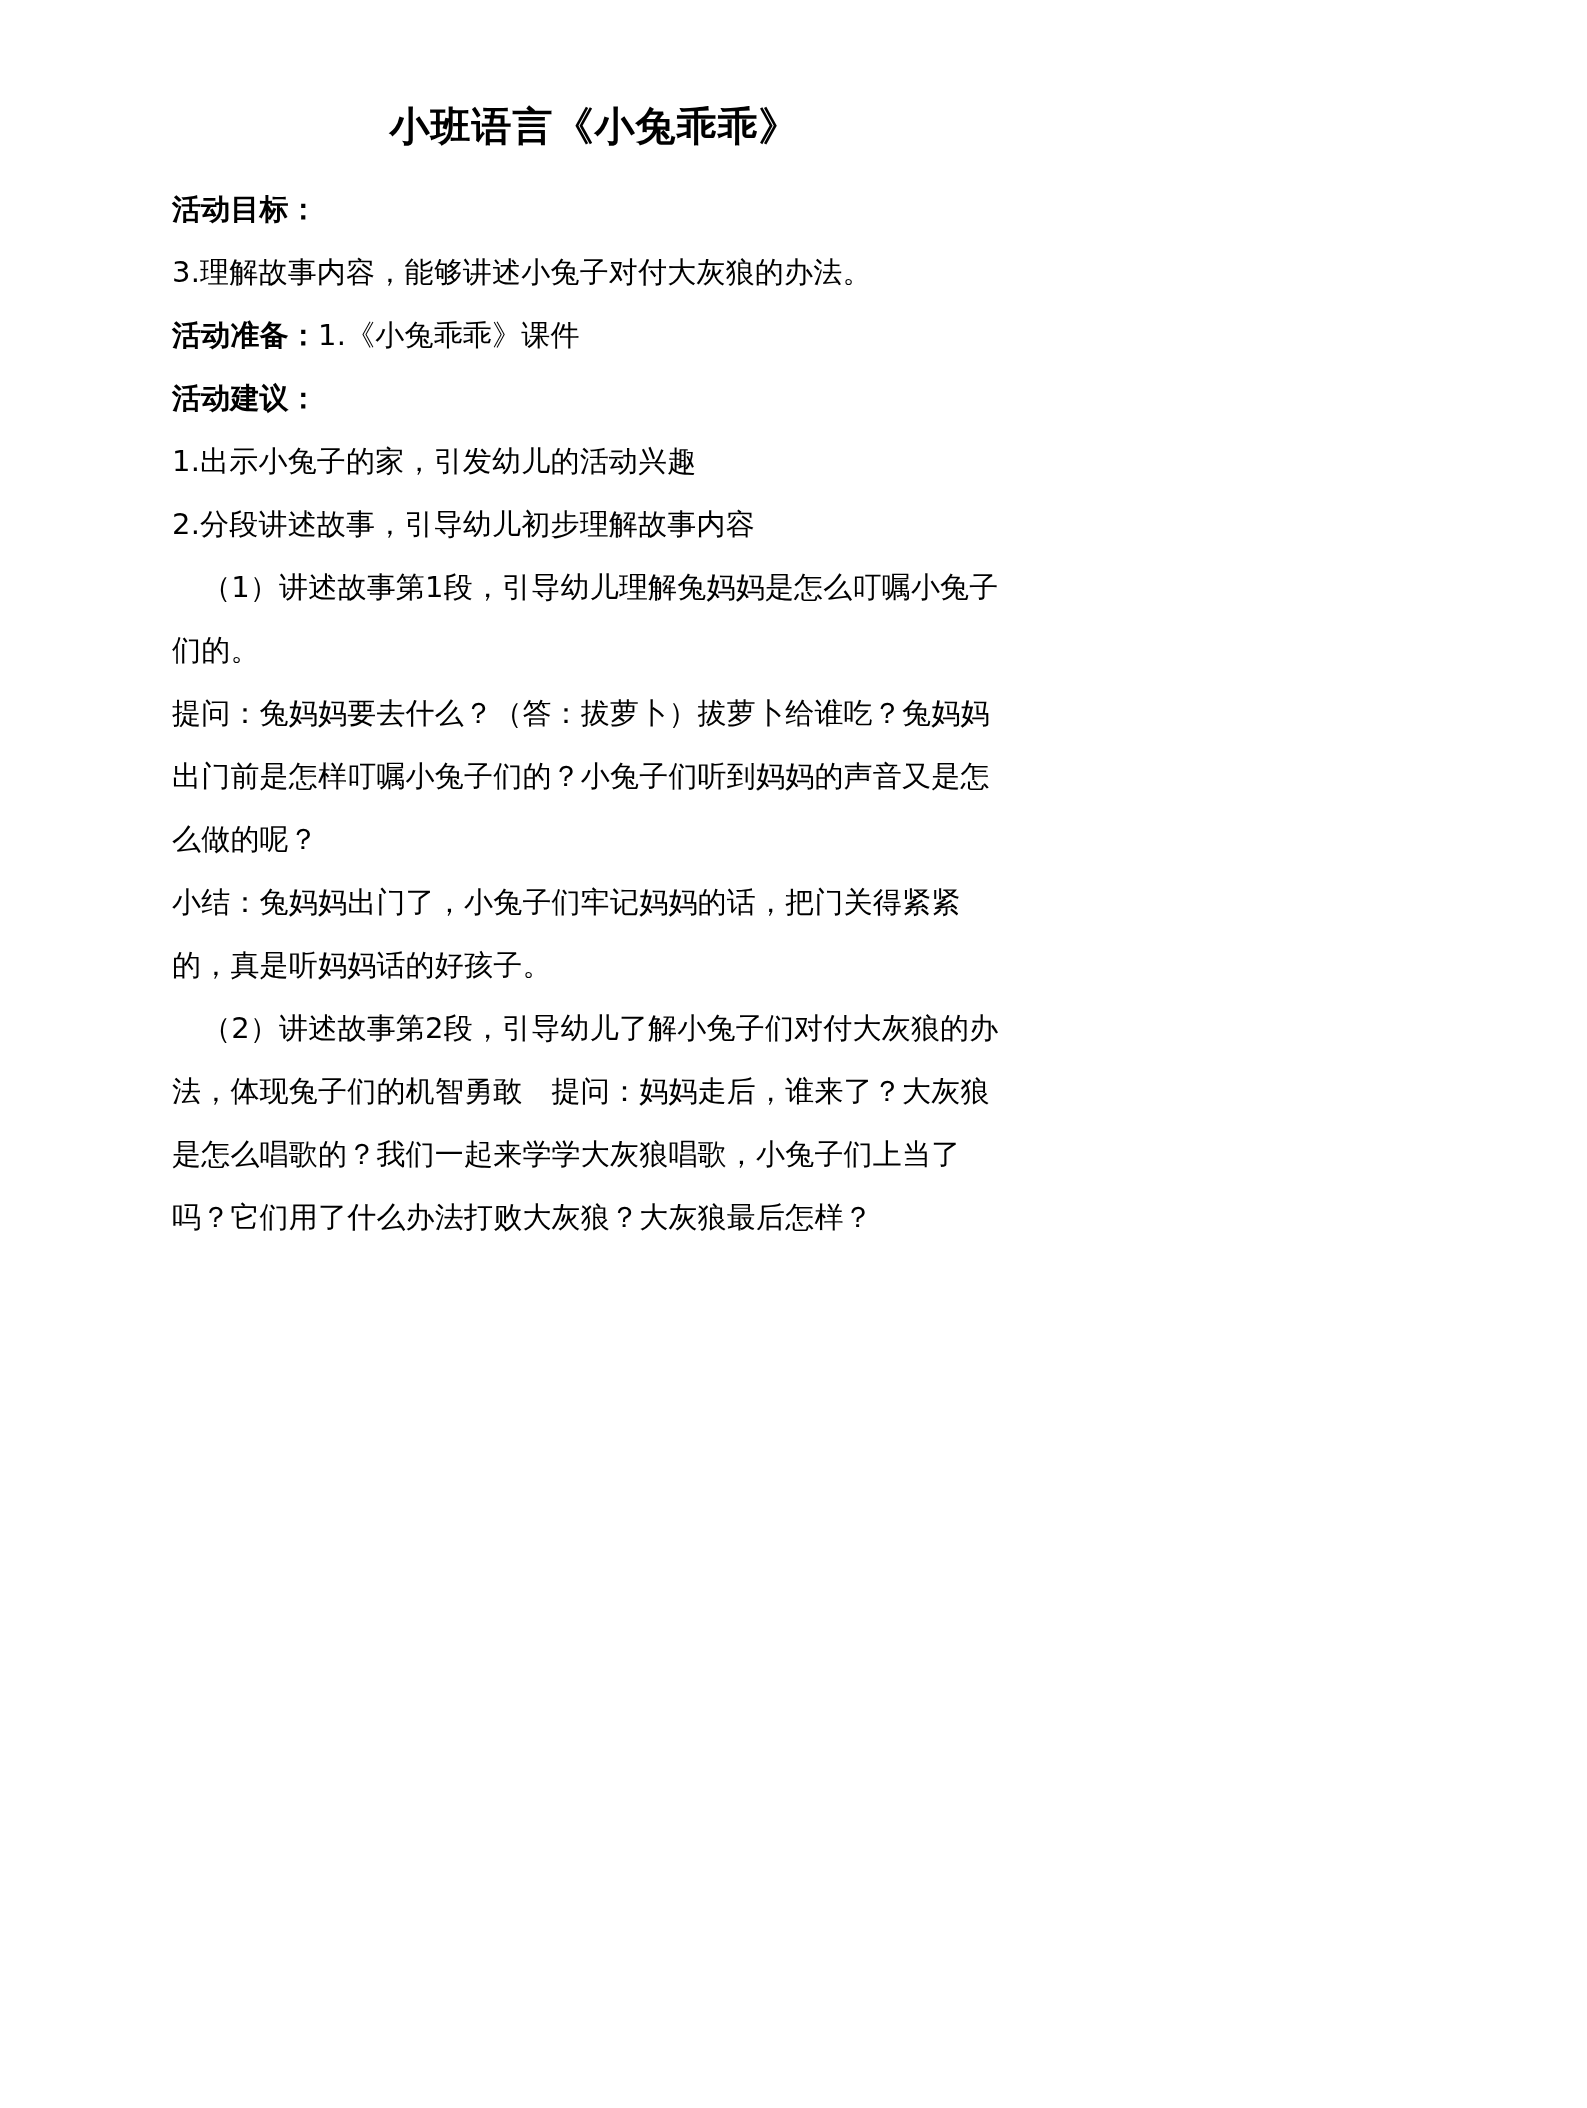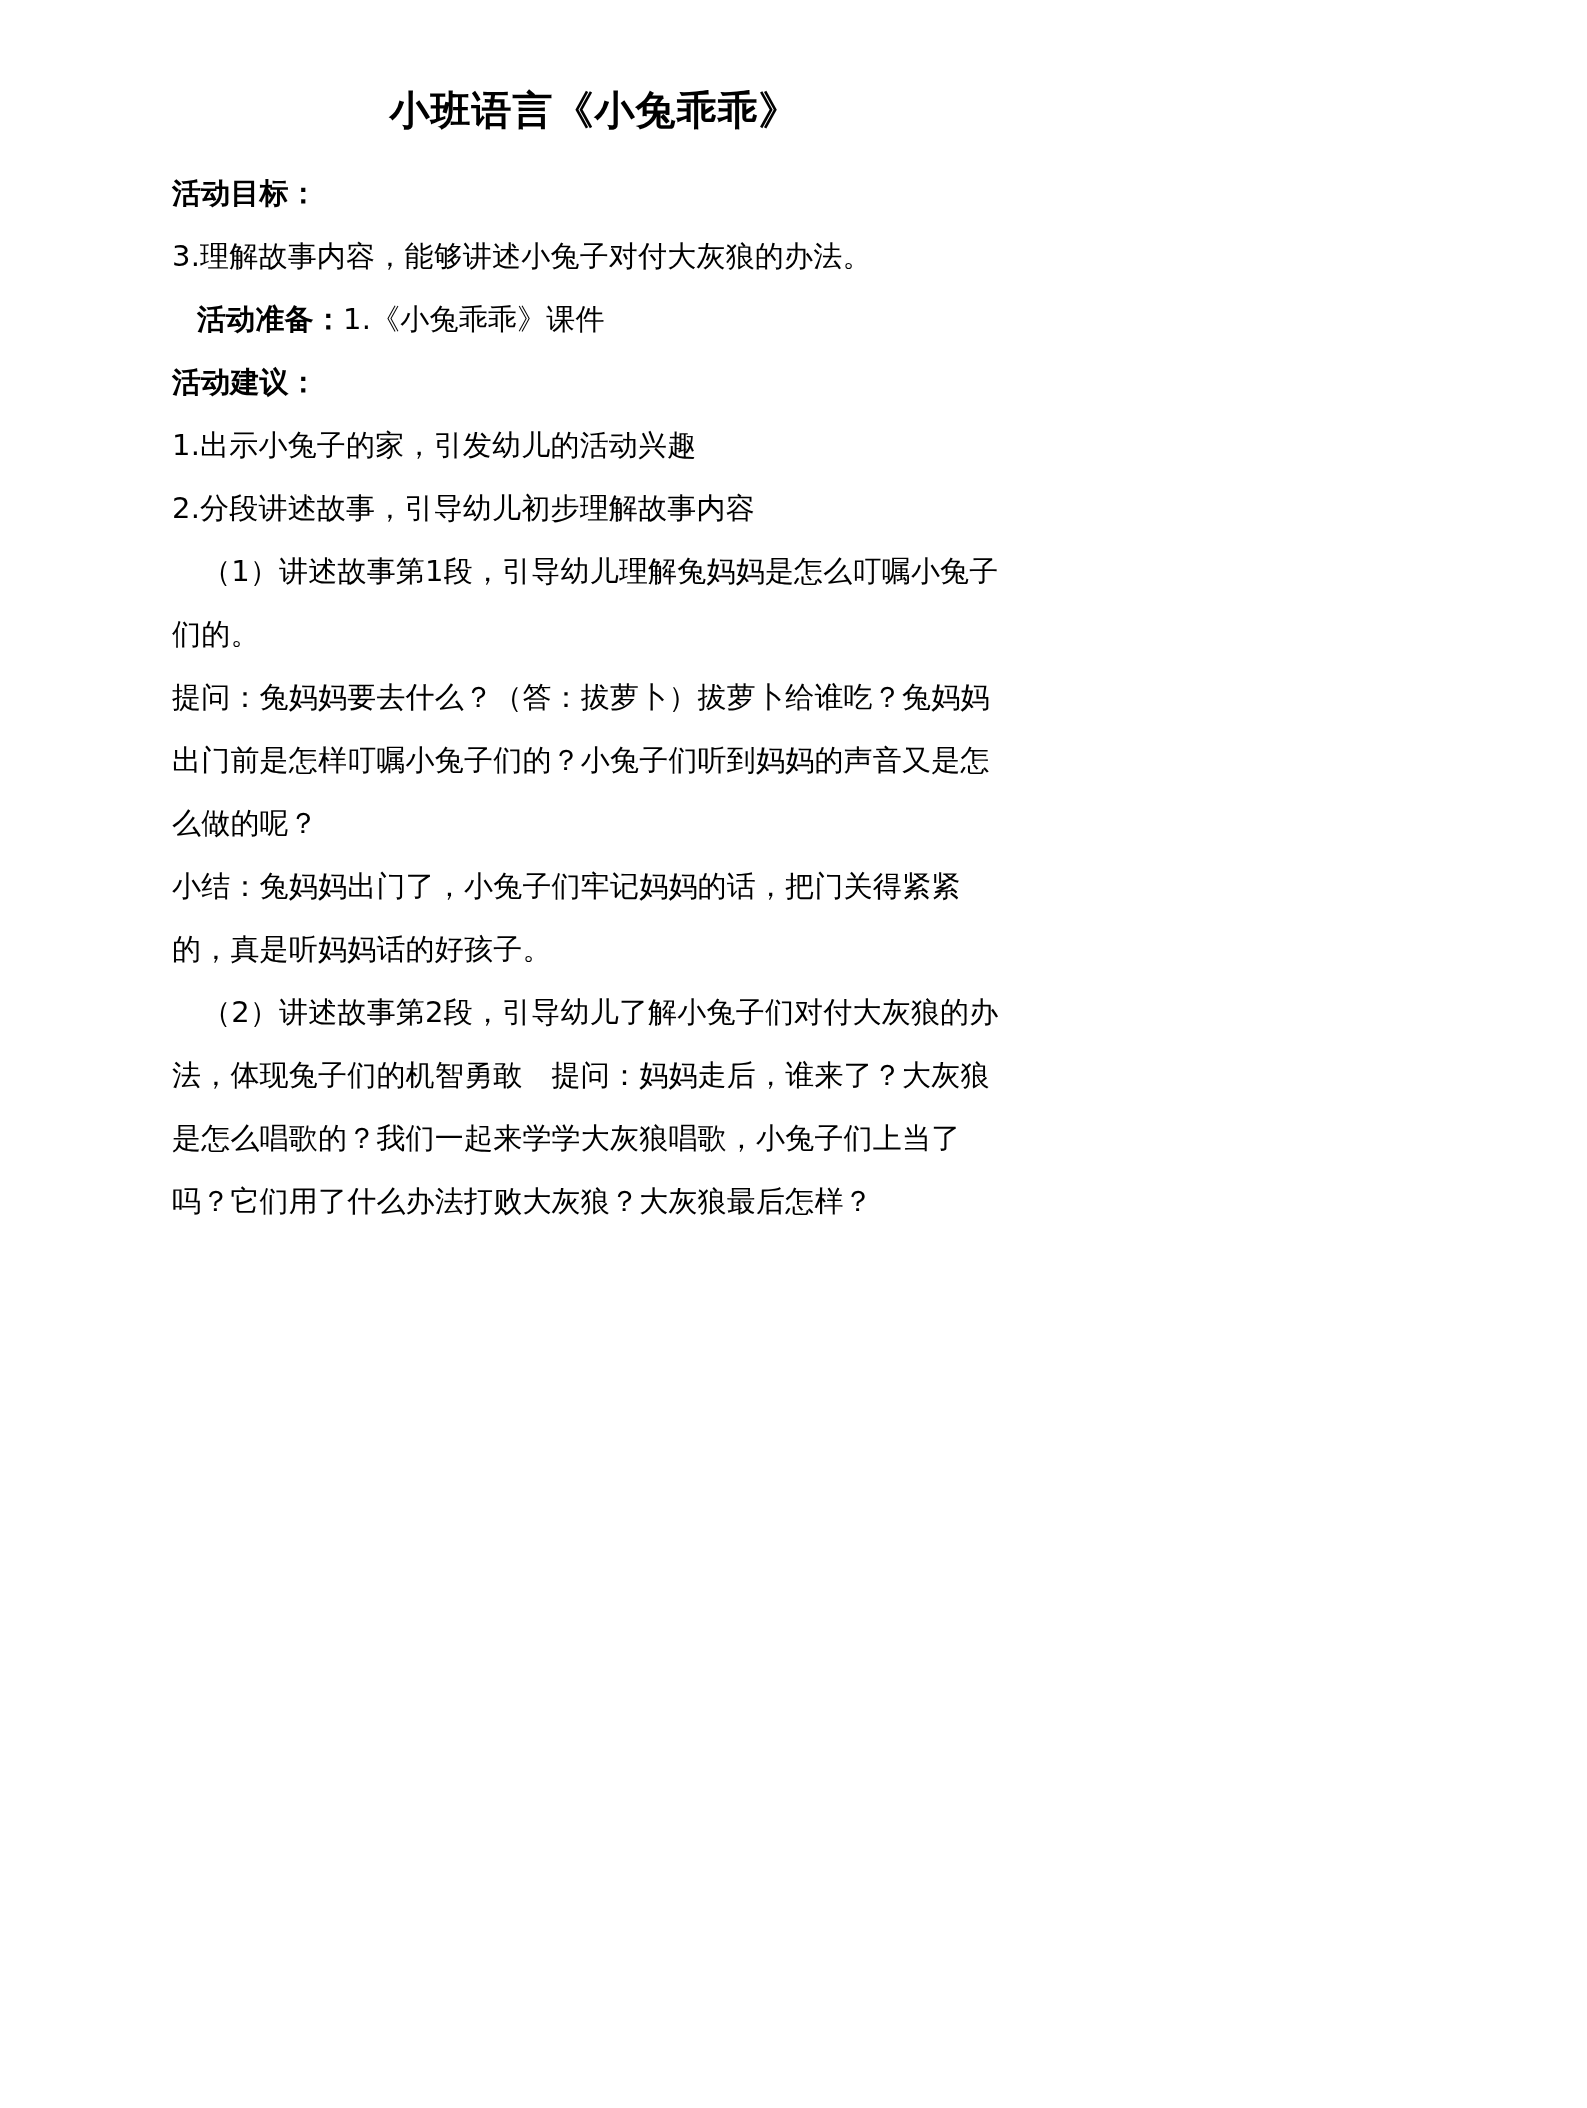--- a/index.html
+++ b/index.html
@@ -18,21 +18,21 @@
     position: relative;
     width: 1587px;
     height: 2108px;
     background: #ffffff;
     box-sizing: border-box;
     overflow: hidden;
   }
   .content {
     position: absolute;
     left: 172px;
-    top: 80px;
+    top: 96px;
     width: 845px;
   }
   .doc-title {
     font-family: "DejaVu Sans", "Liberation Sans", sans-serif;
     font-weight: bold;
     font-size: 40px;
     line-height: 1.5;
     text-align: center;
     letter-spacing: 1px;
     margin: 0 0 22px 0;
@@ -45,21 +45,20 @@
     margin: 0;
     text-align: left;
     letter-spacing: 0.2px;
     word-break: break-all;
   }
   .para.heading {
     font-weight: bold;
   }
   .para .lbl {
     font-weight: bold;
-    margin-left: 25px;
   }
   .para .rest {
     font-weight: normal;
   }
   .indent {
     text-indent: 30px;
   }
 </style>
 </head>
 <body>

